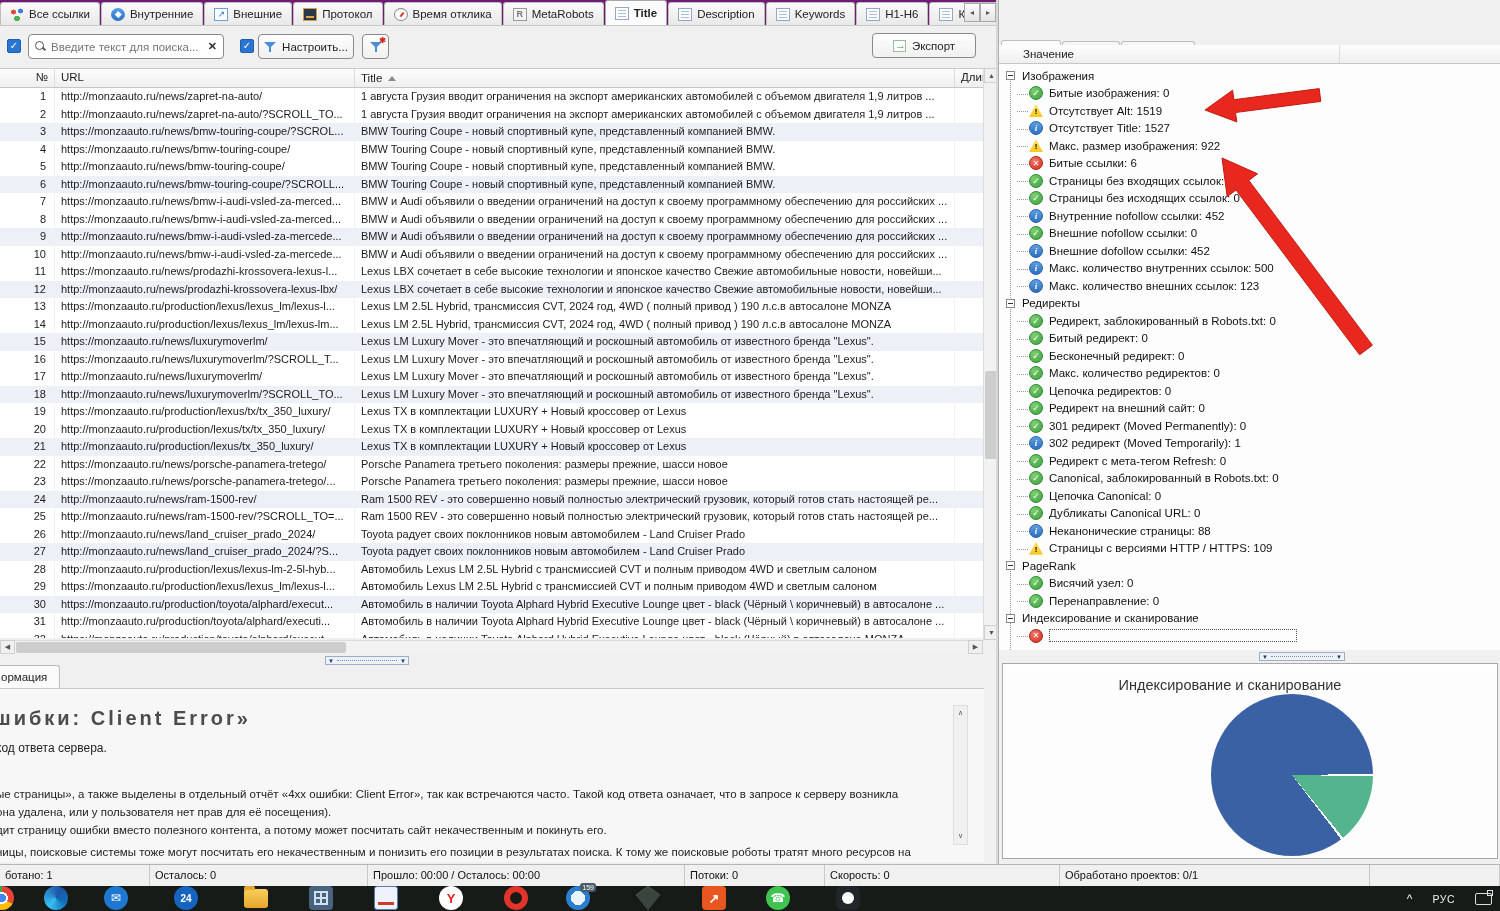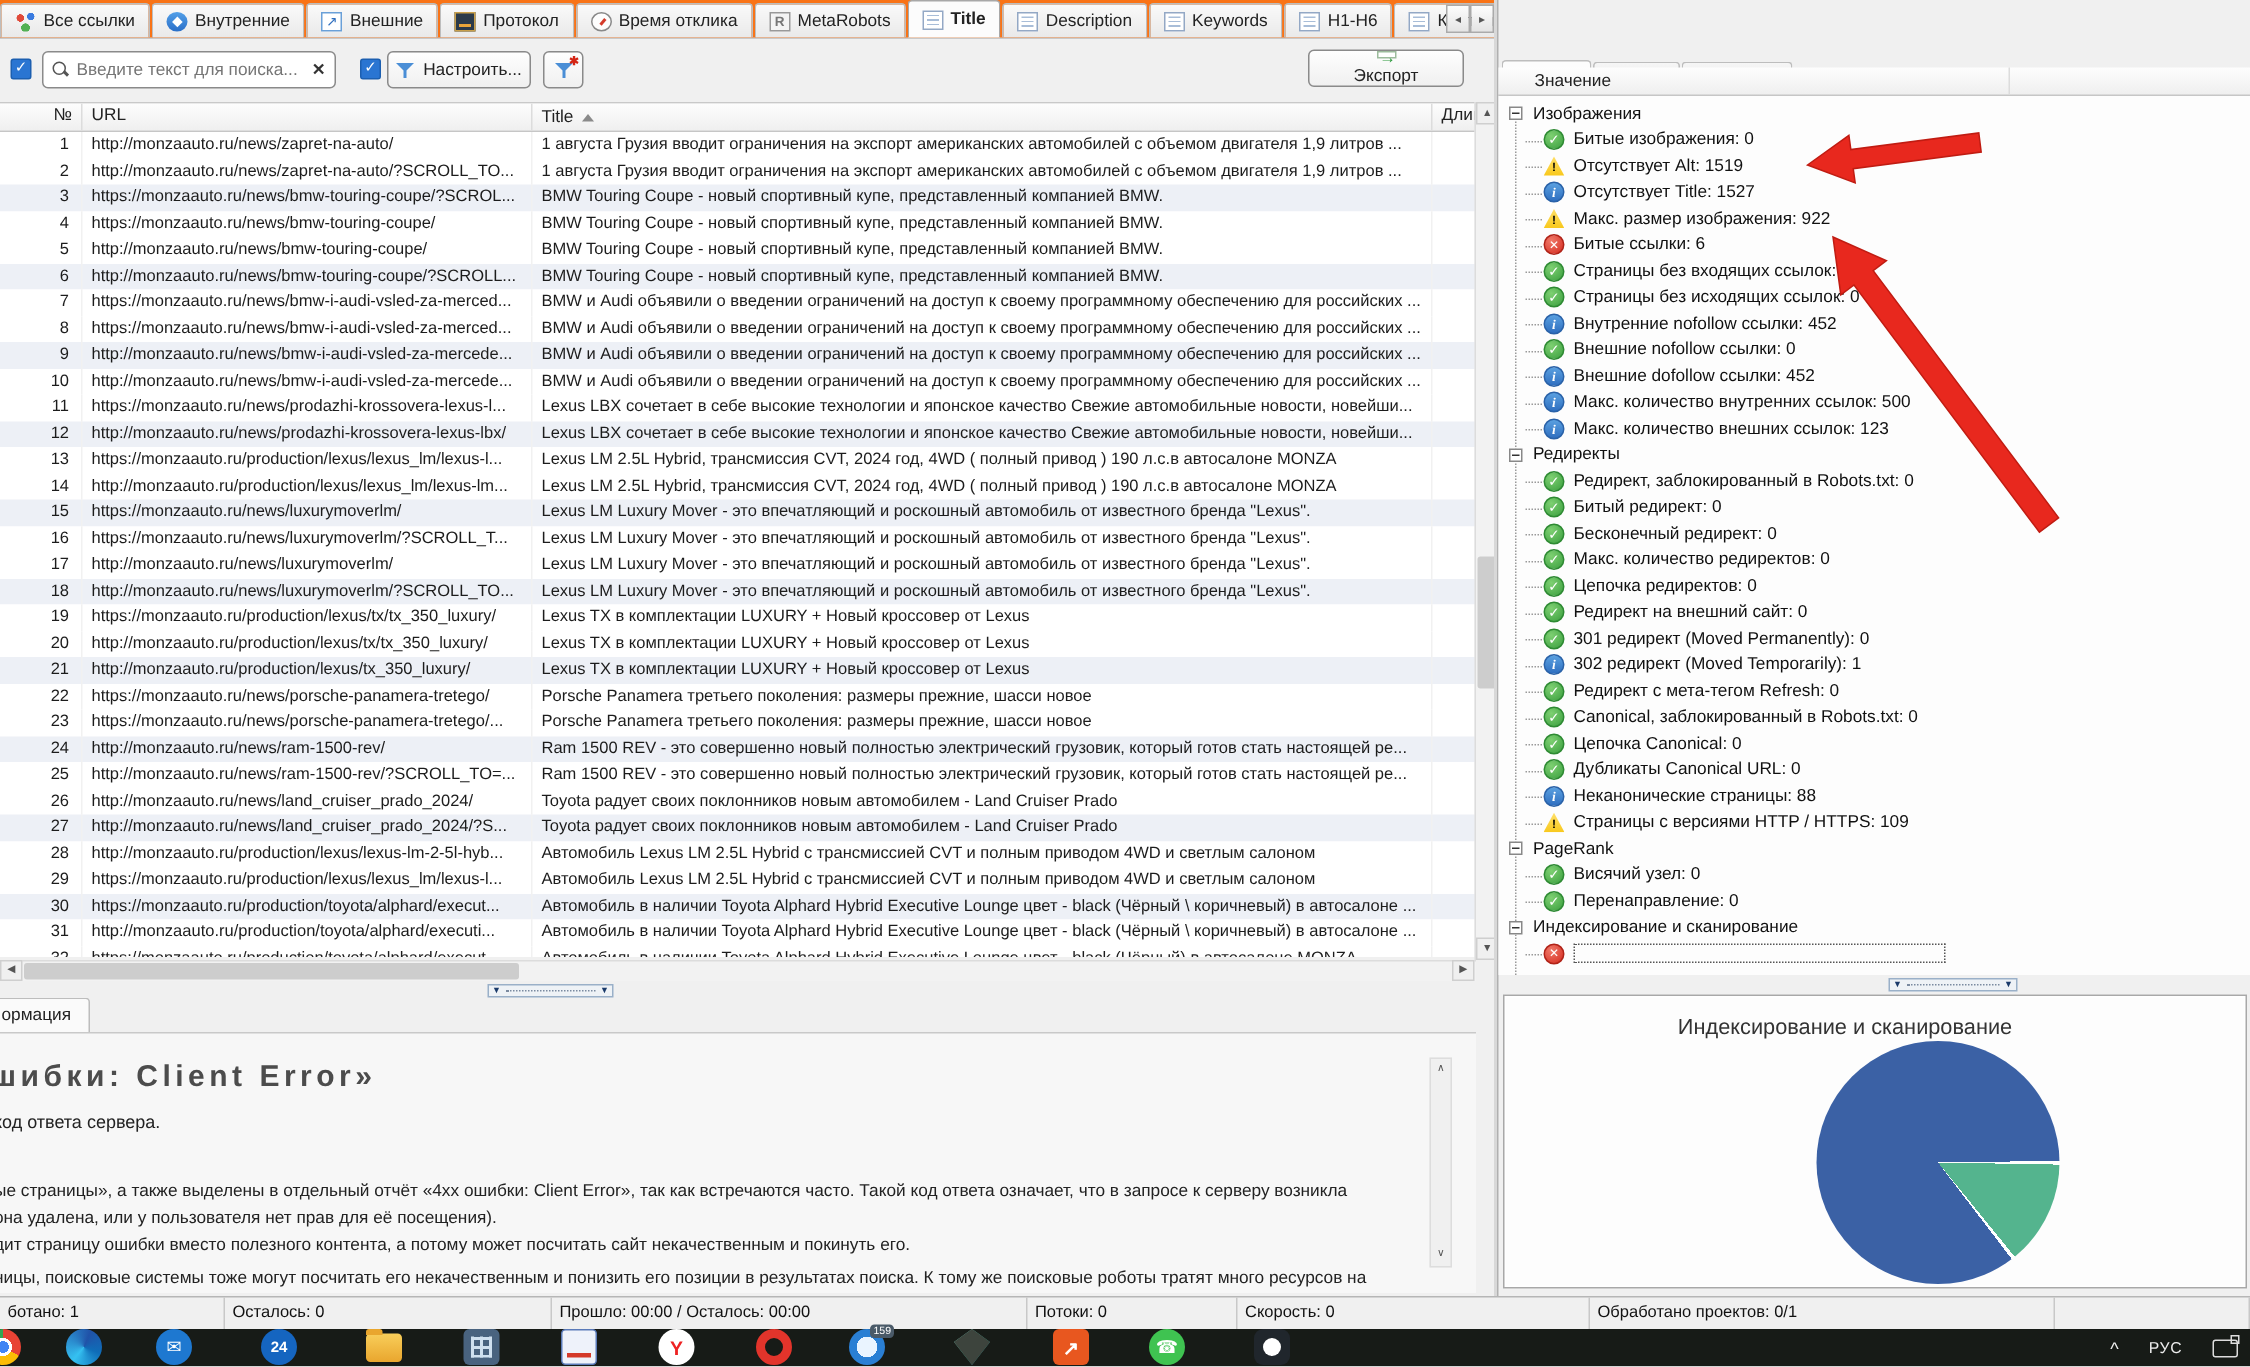--- a/index.html
+++ b/index.html
@@ -5,21 +5,21 @@
   * { margin:0; padding:0; box-sizing:border-box; }
   html,body { width:1500px; height:911px; overflow:hidden; background:#f0f0f0;
               font-family:"Liberation Sans", sans-serif; }
   .app { position:relative; width:1500px; height:911px; background:#f0f0f0; overflow:hidden; }
 
   
   .left-pane { position:absolute; left:0; top:0; width:998px; height:864px; }
 
   
   .tabstrip { position:absolute; left:0; top:0; width:1190px; height:26px; display:flex; align-items:flex-end;
-              background:#f97316; border-bottom:1px solid #c9c9c9;text-align:center; }
+              background:#701a75; border-bottom:1px solid #c9c9c9;text-align:center; }
   .mtab { display:flex; align-items:center; gap:5px; height:23px; padding:0 9px; margin-right:1px;
           background:linear-gradient(#fafafa,#e9e9e9); border:1px solid #bdbdbd; border-bottom:none;
           border-radius:3px 3px 0 0; font-size:11.5px; color:#222; white-space:nowrap; cursor:default; }
   .mtab.active { background:#fcfcfc; height:25px; font-weight:bold; border-color:#a8a8a8; }
   .tab-scroll { position:absolute; right:2px; top:3px; display:flex; }
   .tsbtn { width:16px; height:19px; border:1px solid #aaa; background:linear-gradient(#fdfdfd,#e4e4e4);
            font-size:8px; color:#555; display:flex; align-items:center; justify-content:center; }
 
   
   .toolbar { position:absolute; left:0; top:27px; width:998px; height:40px; background:#f0f0f0; }
@@ -33,21 +33,21 @@
   .ic-mag::before { content:""; position:absolute; left:0; top:0; width:7px; height:7px;
                     border:1.6px solid #555; border-radius:50%; }
   .ic-mag::after { content:""; position:absolute; left:7px; top:7px; width:4px; height:1.8px;
                    background:#555; transform:rotate(45deg); }
   .clear-x { color:#333; font-size:11px; font-weight:bold; flex:none; }
   .btn { position:absolute; display:flex; align-items:center; justify-content:center; gap:6px;
          border:1px solid #8a8a8a; border-radius:4px; background:linear-gradient(#fefefe,#f0f0f0);
          font-size:11.5px; color:#222; }
   .btn-configure { left:258px; top:7px; width:96px; height:25px; }
   .btn-filter2 { left:362px; top:7px; width:27px; height:25px; }
-  .btn-export { left:872px; top:6px; width:104px; height:25px;flex-direction:column; }
+  .btn-export { left:872px; top:6px; width:104px; height:25px; }
   .ic-funnel { width:12px; height:12px; position:relative; }
   .ic-funnel::before { content:""; position:absolute; left:0; top:1px; width:0; height:0;
                        border-left:6px solid transparent; border-right:6px solid transparent;
                        border-top:6px solid #4a8ed6; }
   .ic-funnel::after { content:""; position:absolute; left:5px; top:6px; width:2px; height:5px; background:#4a8ed6; }
   .red-star { position:absolute; right:2px; top:1px; color:#d42515; font-size:8px; font-weight:bold; }
   .ic-export { width:13px; height:12px; background:#fff; border:1px solid #9cbb9c; position:relative; }
   .ic-export::after { content:"→"; position:absolute; left:1px; top:-2px; color:#2f9b3f; font-size:11px; font-weight:bold; }
 
   

